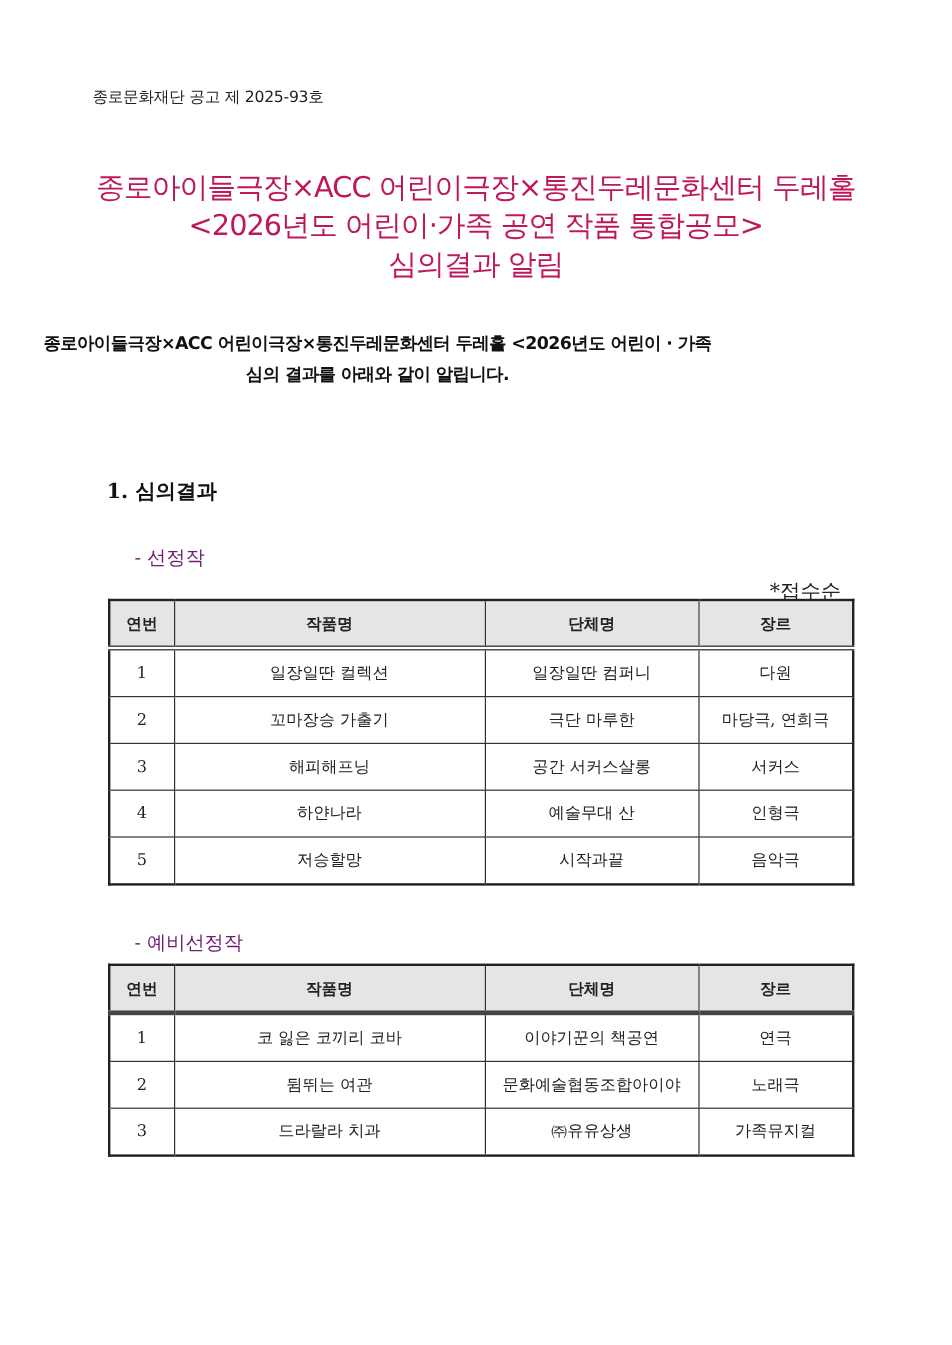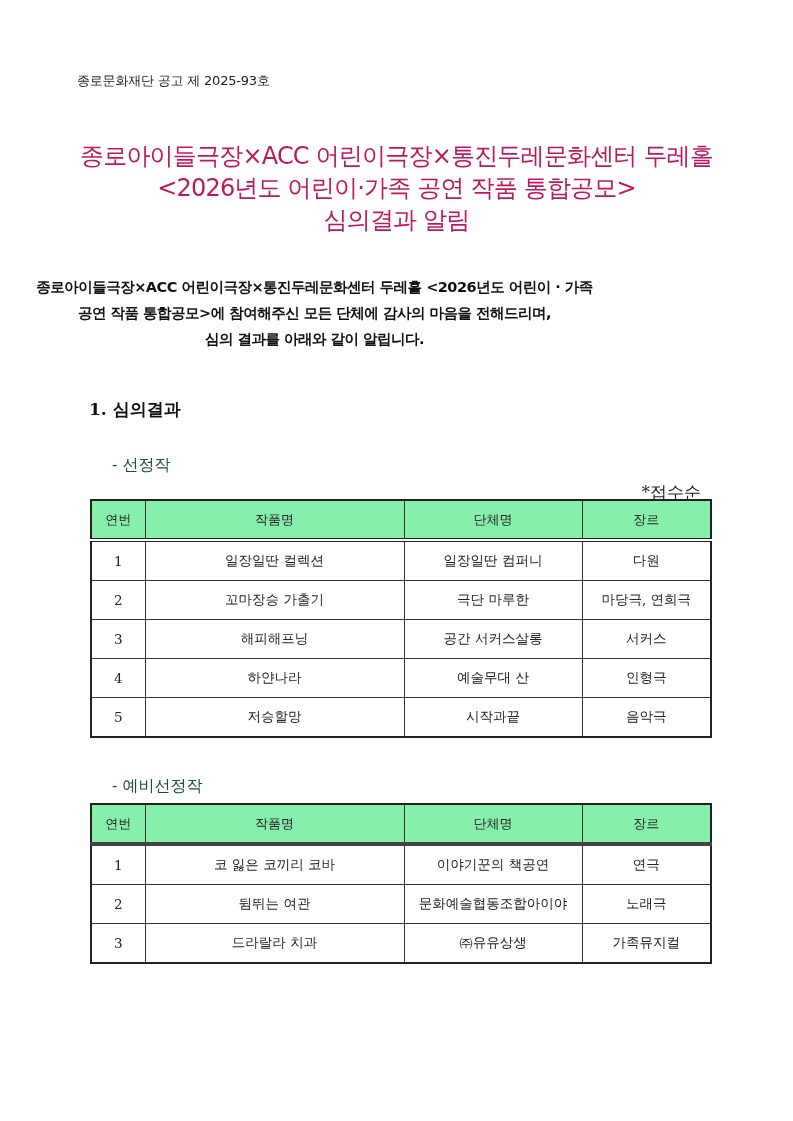--- a/index.html
+++ b/index.html
@@ -57,21 +57,21 @@
       font-family: "DejaVu Serif", serif;
       font-weight: bold;
       font-size: 17px;
       color: #111;
     }
     .sub-heading {
       position: absolute;
       left: 112px;
       font-family: "DejaVu Serif", serif;
       font-size: 16px;
-      color: #14532d;
+      color: #701a75;
     }
     .sub-selected { top: 455px; }
     .sub-reserve { top: 776px; }
     .order-note {
       position: absolute;
       right: 92px;
       top: 481px;
       font-family: "DejaVu Serif", serif;
       font-size: 17px;
       color: #222;
@@ -88,23 +88,23 @@
     }
     table.result th, table.result td {
       border: 1px solid #333;
       text-align: center;
       vertical-align: middle;
       padding: 0;
       white-space: nowrap;
       overflow: hidden;
     }
     table.result th {
-      background: #86efac;
+      background: #e5e5e5;
       font-family: "DejaVu Sans", sans-serif;
-      font-weight: normal;
+      font-weight: bold;
       font-size: 13px;
       height: 37px;
       color: #222;
       border-top: 2px solid #222;
     }
     table.result td { height: 38px; }
     table.result tr:last-child td { border-bottom: 2px solid #222; }
     table.result th:first-child, table.result td:first-child { border-left: 2px solid #222; }
     table.result th:last-child, table.result td:last-child { border-right: 2px solid #222; }
     #table-selected { top: 499px; }
@@ -122,21 +122,20 @@
 <div class="notice-no">종로문화재단 공고 제 2025-93호</div>
 
 <div class="title">
   <div>종로아이들극장×ACC 어린이극장×통진두레문화센터 두레홀</div>
   <div>&lt;2026년도 어린이·가족 공연 작품 통합공모&gt;</div>
   <div>심의결과 알림</div>
 </div>
 
 <div class="intro">
   <div>종로아이들극장×ACC 어린이극장×통진두레문화센터 두레홀 &lt;2026년도 어린이 · 가족</div>
-  <div>공연 작품 통합공모&gt;에 참여해주신 모든 단체에 감사의 마음을 전해드리며,</div>
   <div>심의 결과를 아래와 같이 알립니다.</div>
 </div>
 
 <div class="section-heading">1. 심의결과</div>
 
 <div class="sub-heading sub-selected">- 선정작</div>
 <div class="order-note">*접수순</div>
 
 <table class="result" id="table-selected">
   <colgroup>

